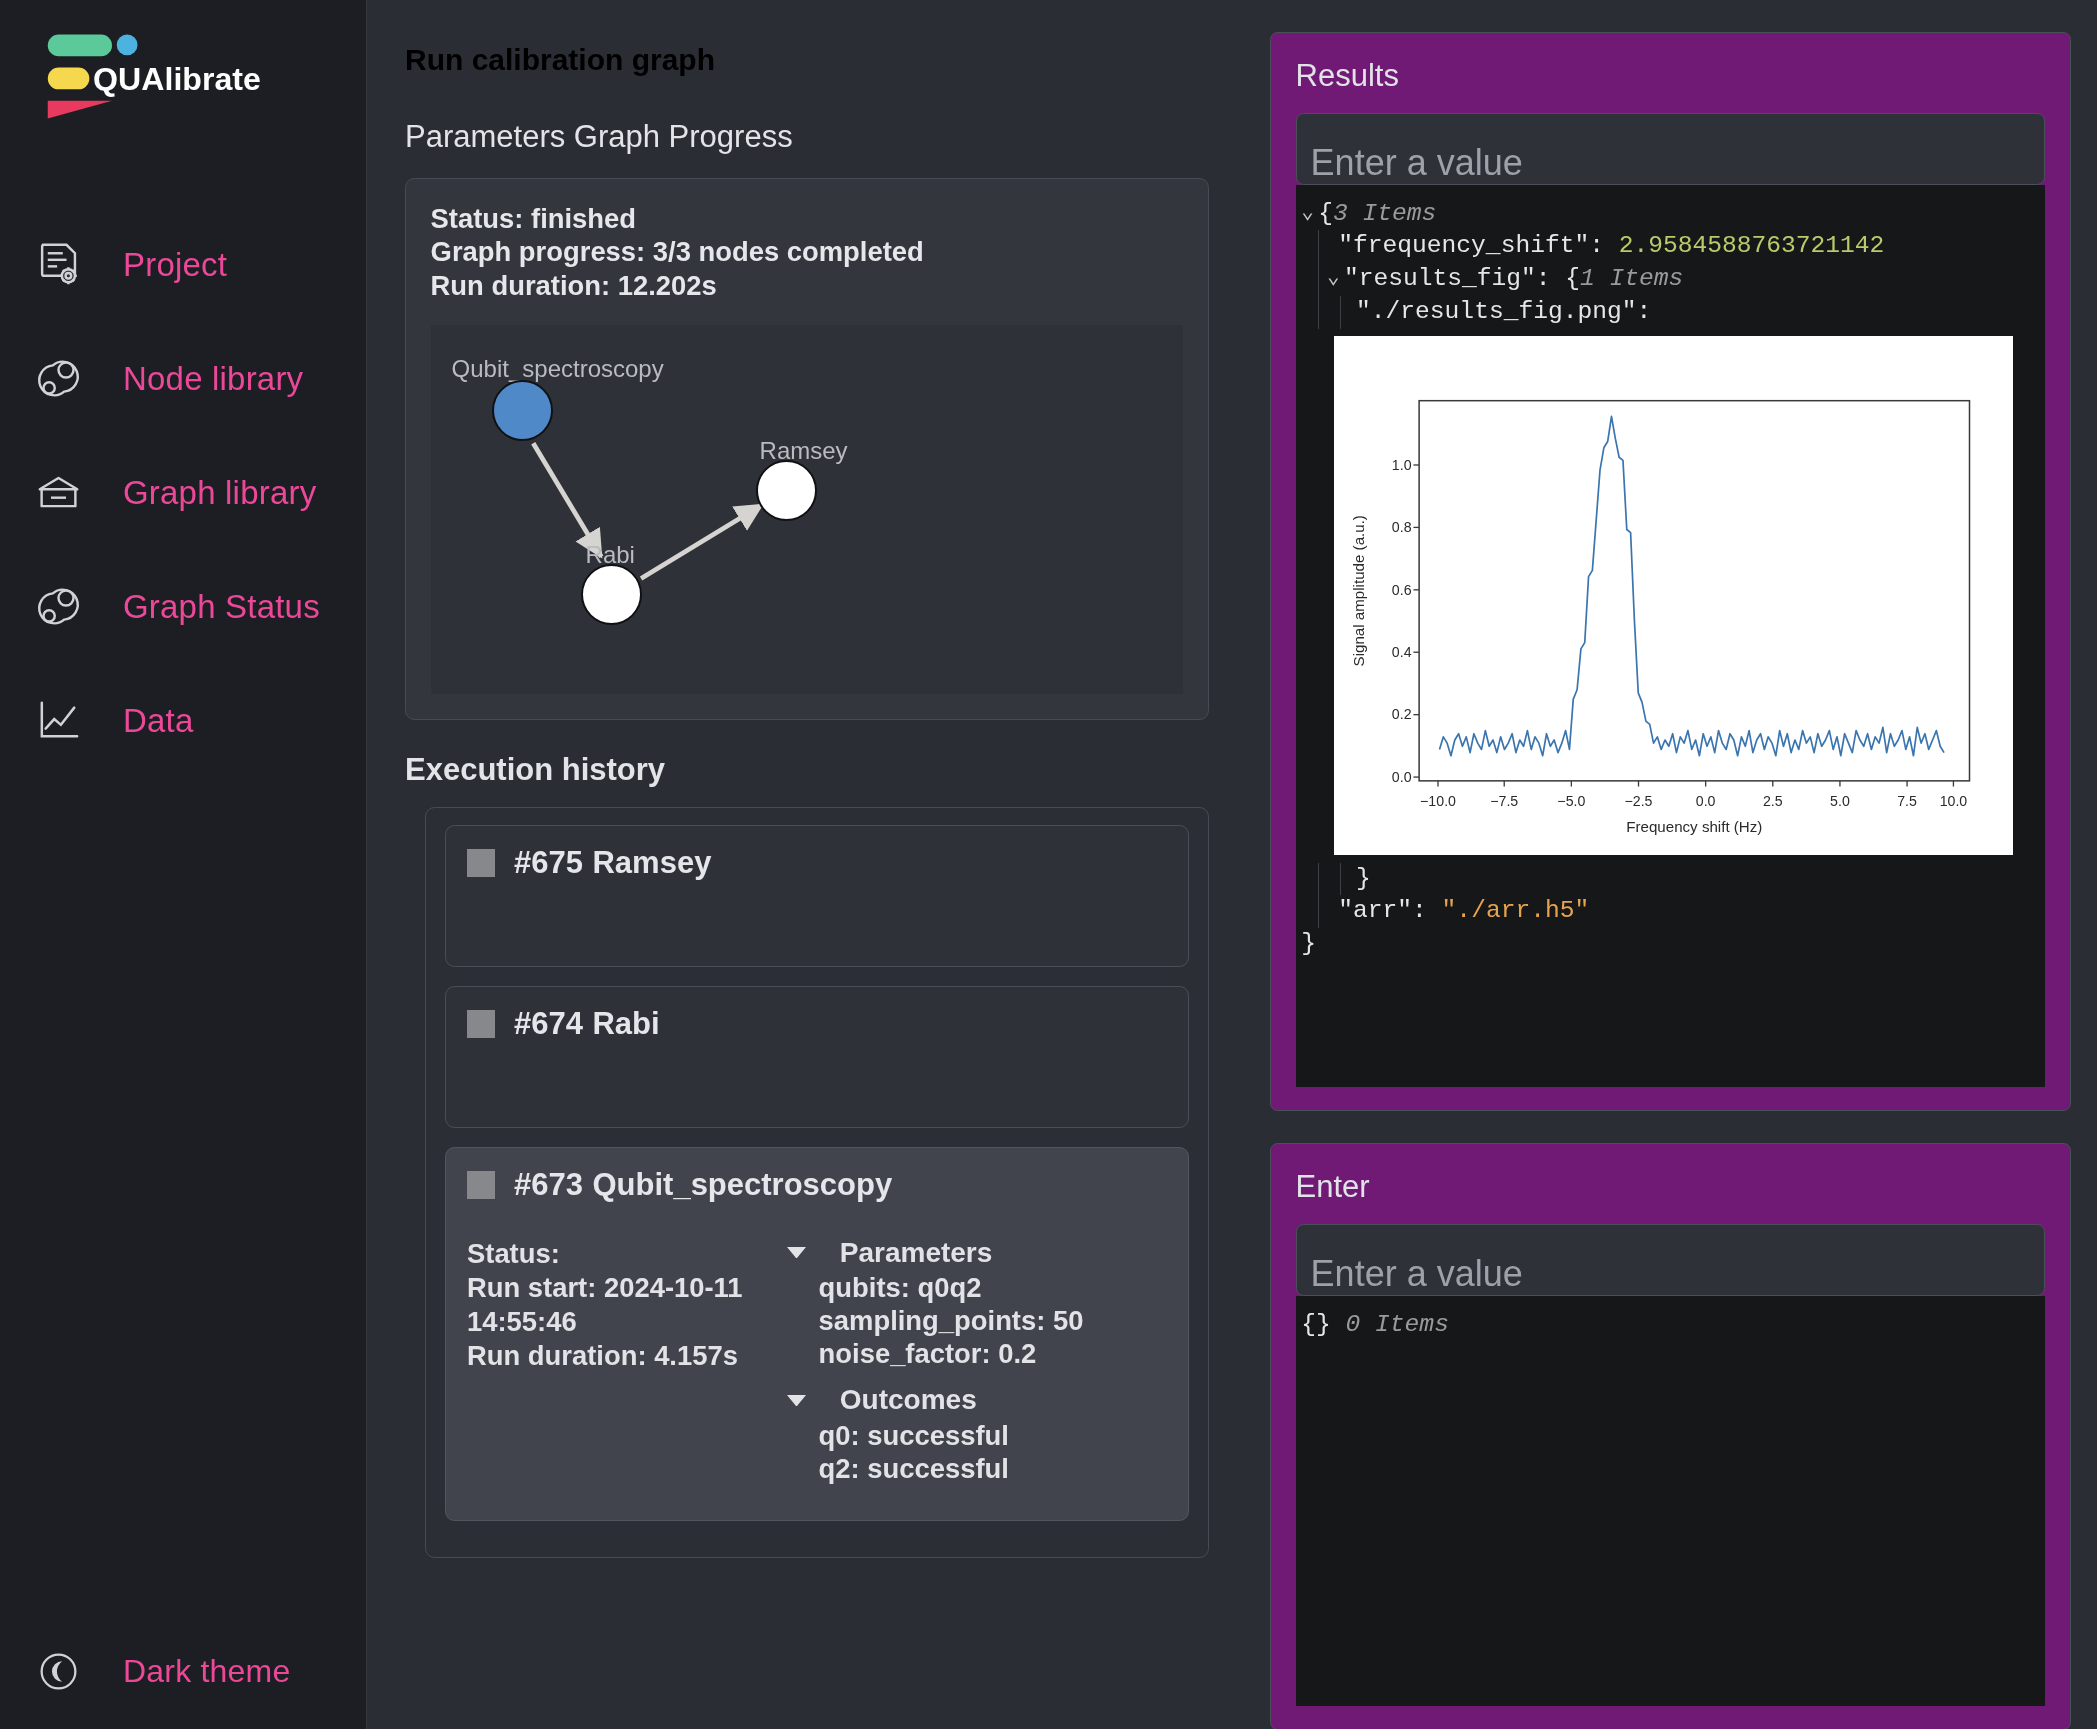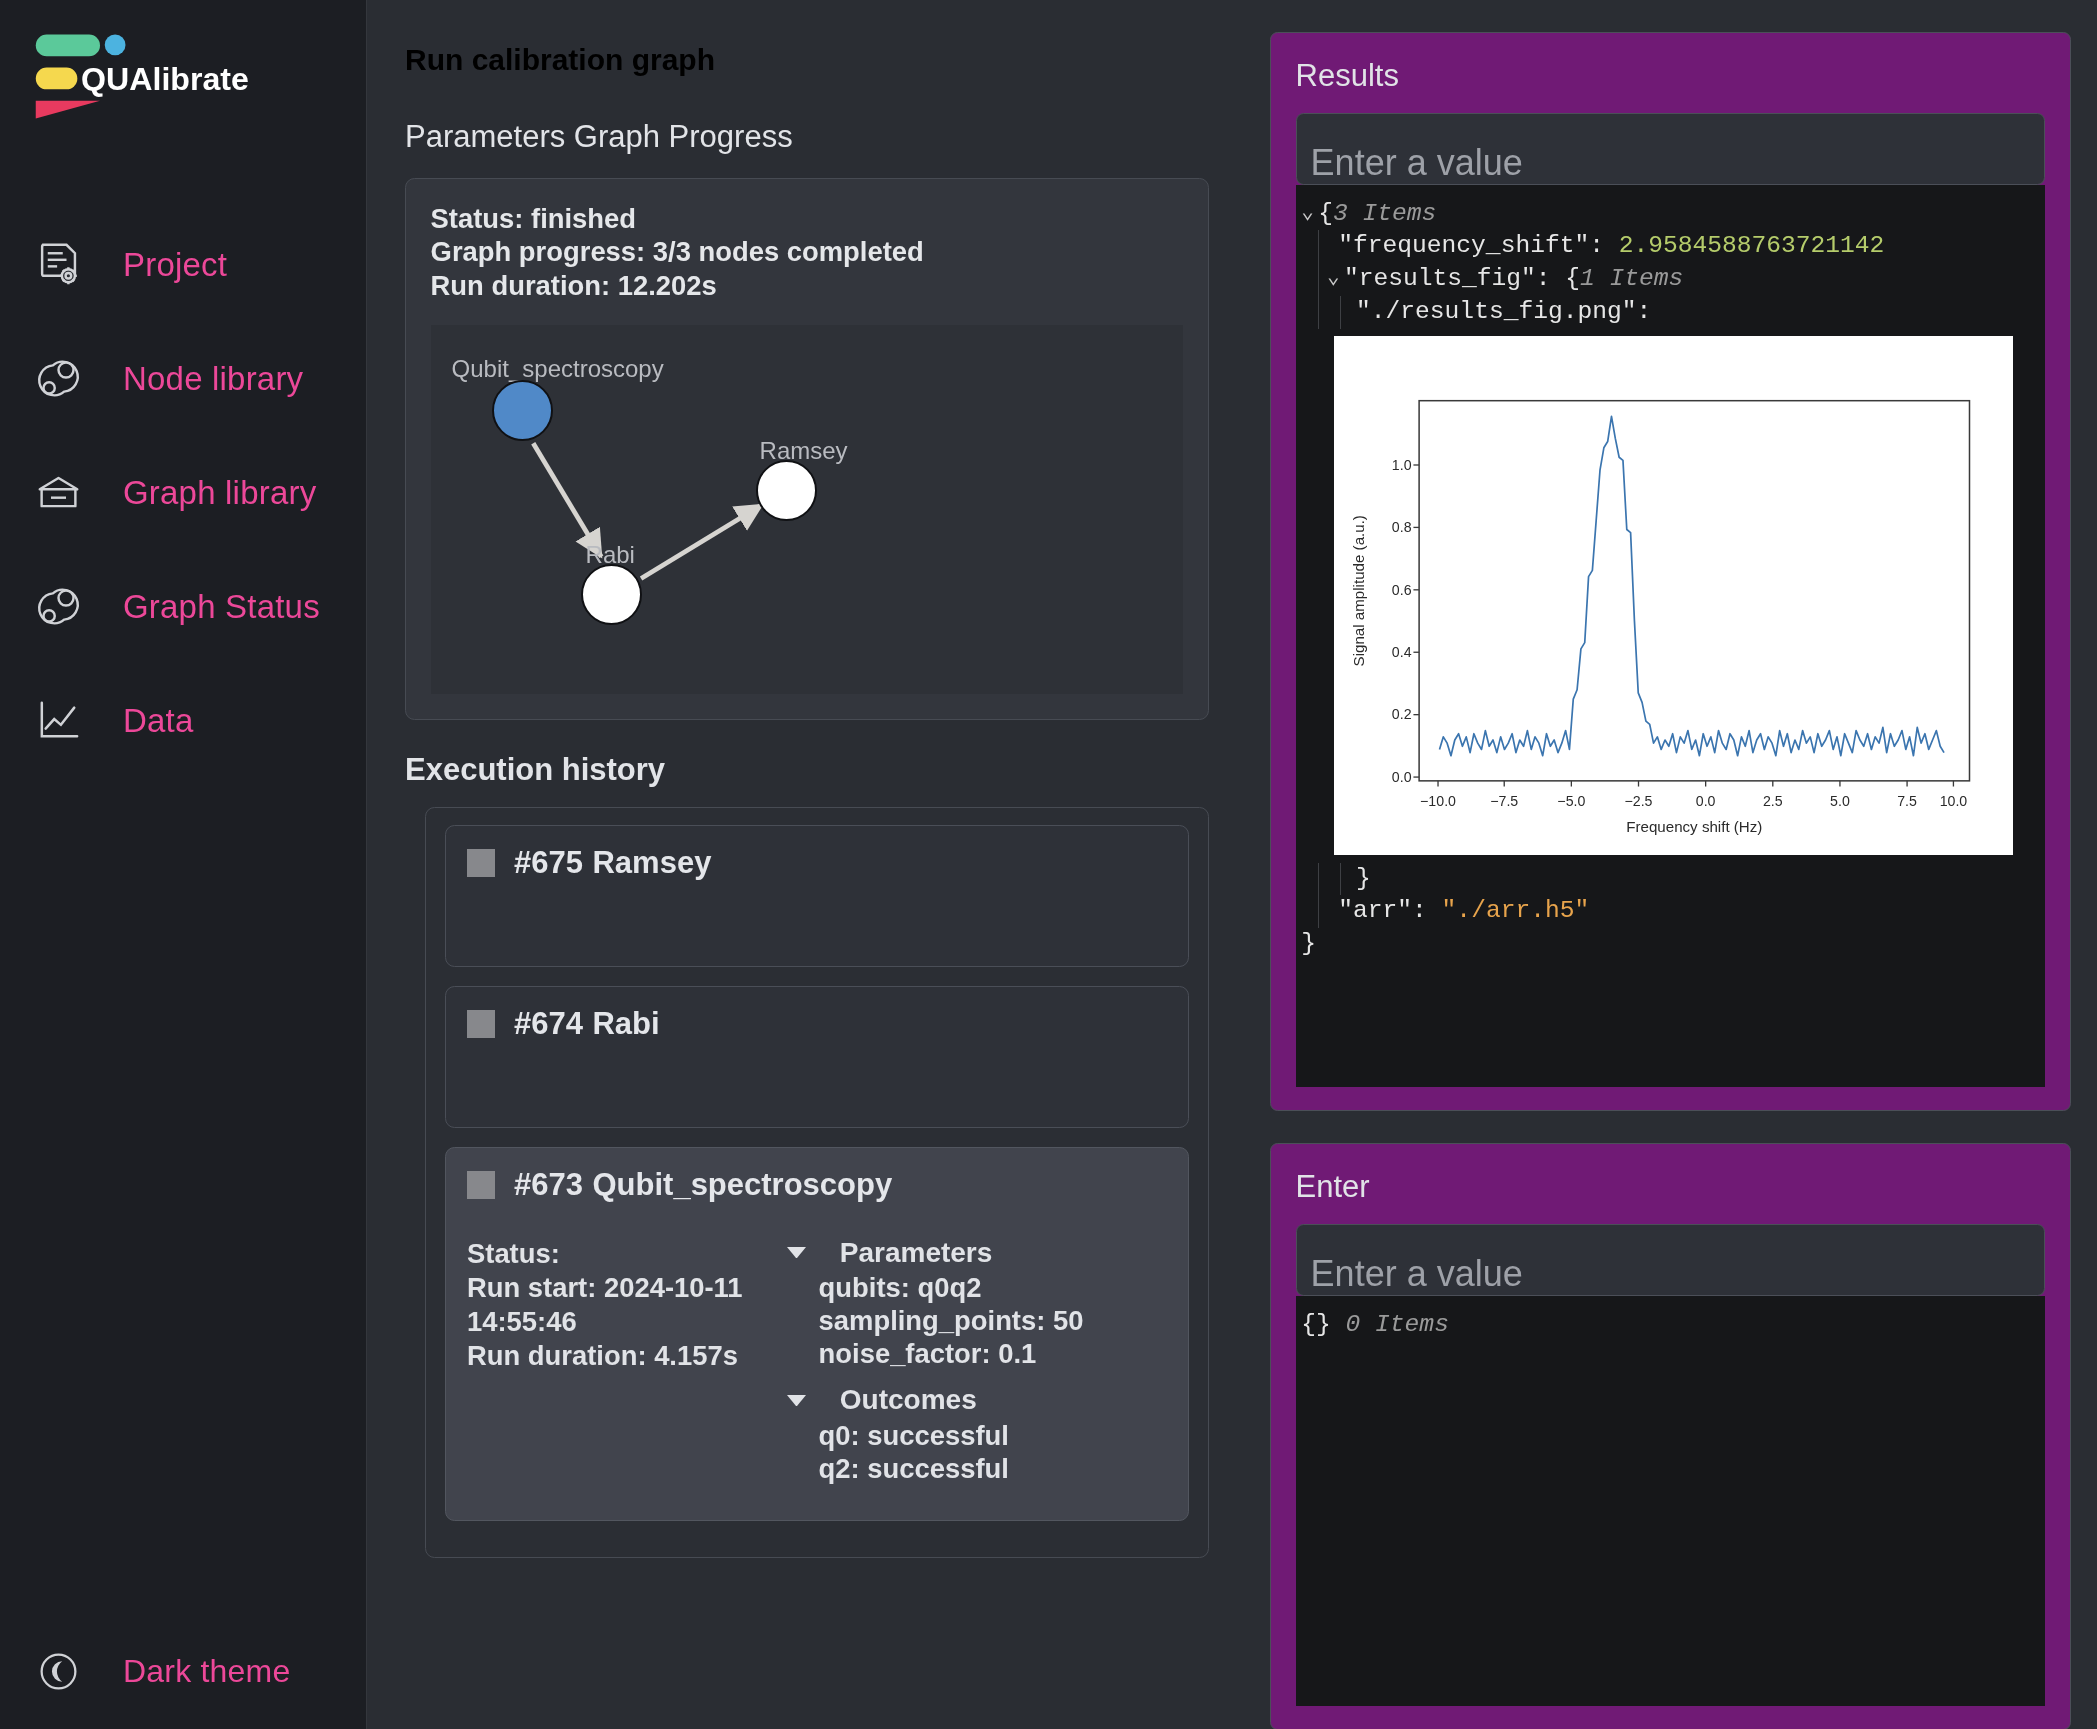--- a/index.html
+++ b/index.html
@@ -12,21 +12,21 @@
   .app { display: flex; width: 2097px; height: 1730px; }
 
   
   .sidebar {
     width: 367px; height: 1730px;
     background: #1c1e23;
     border-right: 1.9px solid #34373d;
     position: relative;
     flex: 0 0 367px;
   }
-  .logo-wrap { position: absolute; left: 30px; top: 26.5px; width: 284px; }
+  .logo-wrap { position: absolute; left: 42px; top: 26.5px; width: 284px; }
   .logo-svg { display: block; }
   .nav { position: absolute; top: 235px; left: 0; width: 100%; }
   .nav-item {
     display: flex; align-items: center;
     height: 59px; padding-left: 32px;
     margin-bottom: 55px;
     cursor: pointer;
   }
   .nav-icon { width: 53px; height: 53px; flex: 0 0 53px; display: flex; align-items: center; justify-content: center; }
   .nav-label {
@@ -365,21 +365,21 @@
             </div>
 
             <div class="exec-right">
               <div class="tree-head">
                 <span class="caret"></span>
                 <span>Parameters</span>
               </div>
               <div class="tree-items">
                 <div>qubits: q0q2</div>
                 <div>sampling_points: 50</div>
-                <div>noise_factor: 0.1</div>
+                <div>noise_factor: 0.2</div>
               </div>
 
               <div class="tree-head">
                 <span class="caret"></span>
                 <span>Outcomes</span>
               </div>
               <div class="tree-items">
                 <div>q0: successful</div>
                 <div>q2: successful</div>
               </div>

